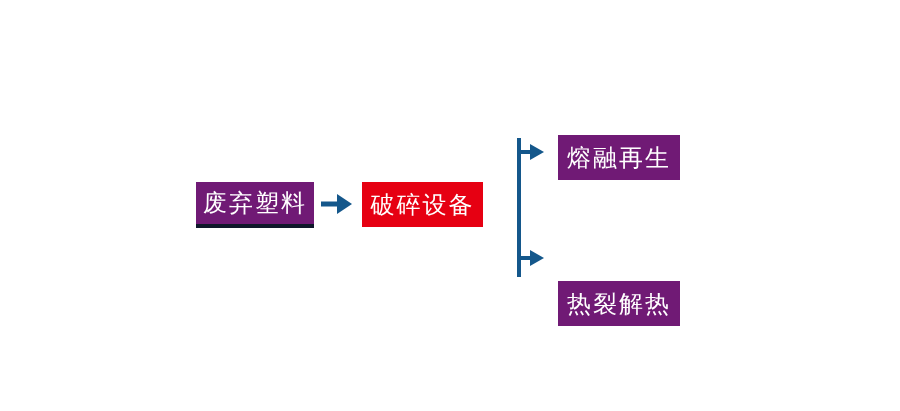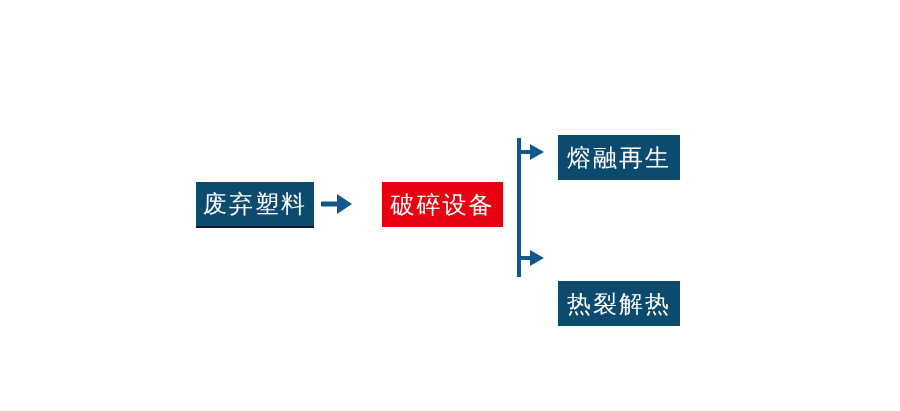--- a/index.html
+++ b/index.html
@@ -25,32 +25,32 @@
     align-items: center;
     justify-content: center;
     color: #ffffff;
     font-size: 24px;
     font-weight: 300;
     letter-spacing: 2px;
     white-space: nowrap;
     box-sizing: border-box;
   }
   .node-blue {
-    background: #0c4a6e;
+    background: #701a75;
   }
   .node-red {
     background: #e60012;
   }
   .node-waste {
     left: 196px; top: 182px;
     width: 118px; height: 46px;
-    border-bottom: 2px solid #0f172a;
+    border-bottom: 4px solid #0f172a;
   }
   .node-crush {
-    left: 382px; top: 182px;
+    left: 362px; top: 182px;
     width: 121px; height: 45px; align-items: center;
   }
   .node-melt {
     left: 558px; top: 135px;
     width: 122px; height: 45px;
   }
   .node-pyro {
     left: 558px; top: 233px;
     width: 122px; height: 45px; margin-top: 48px;
   }

